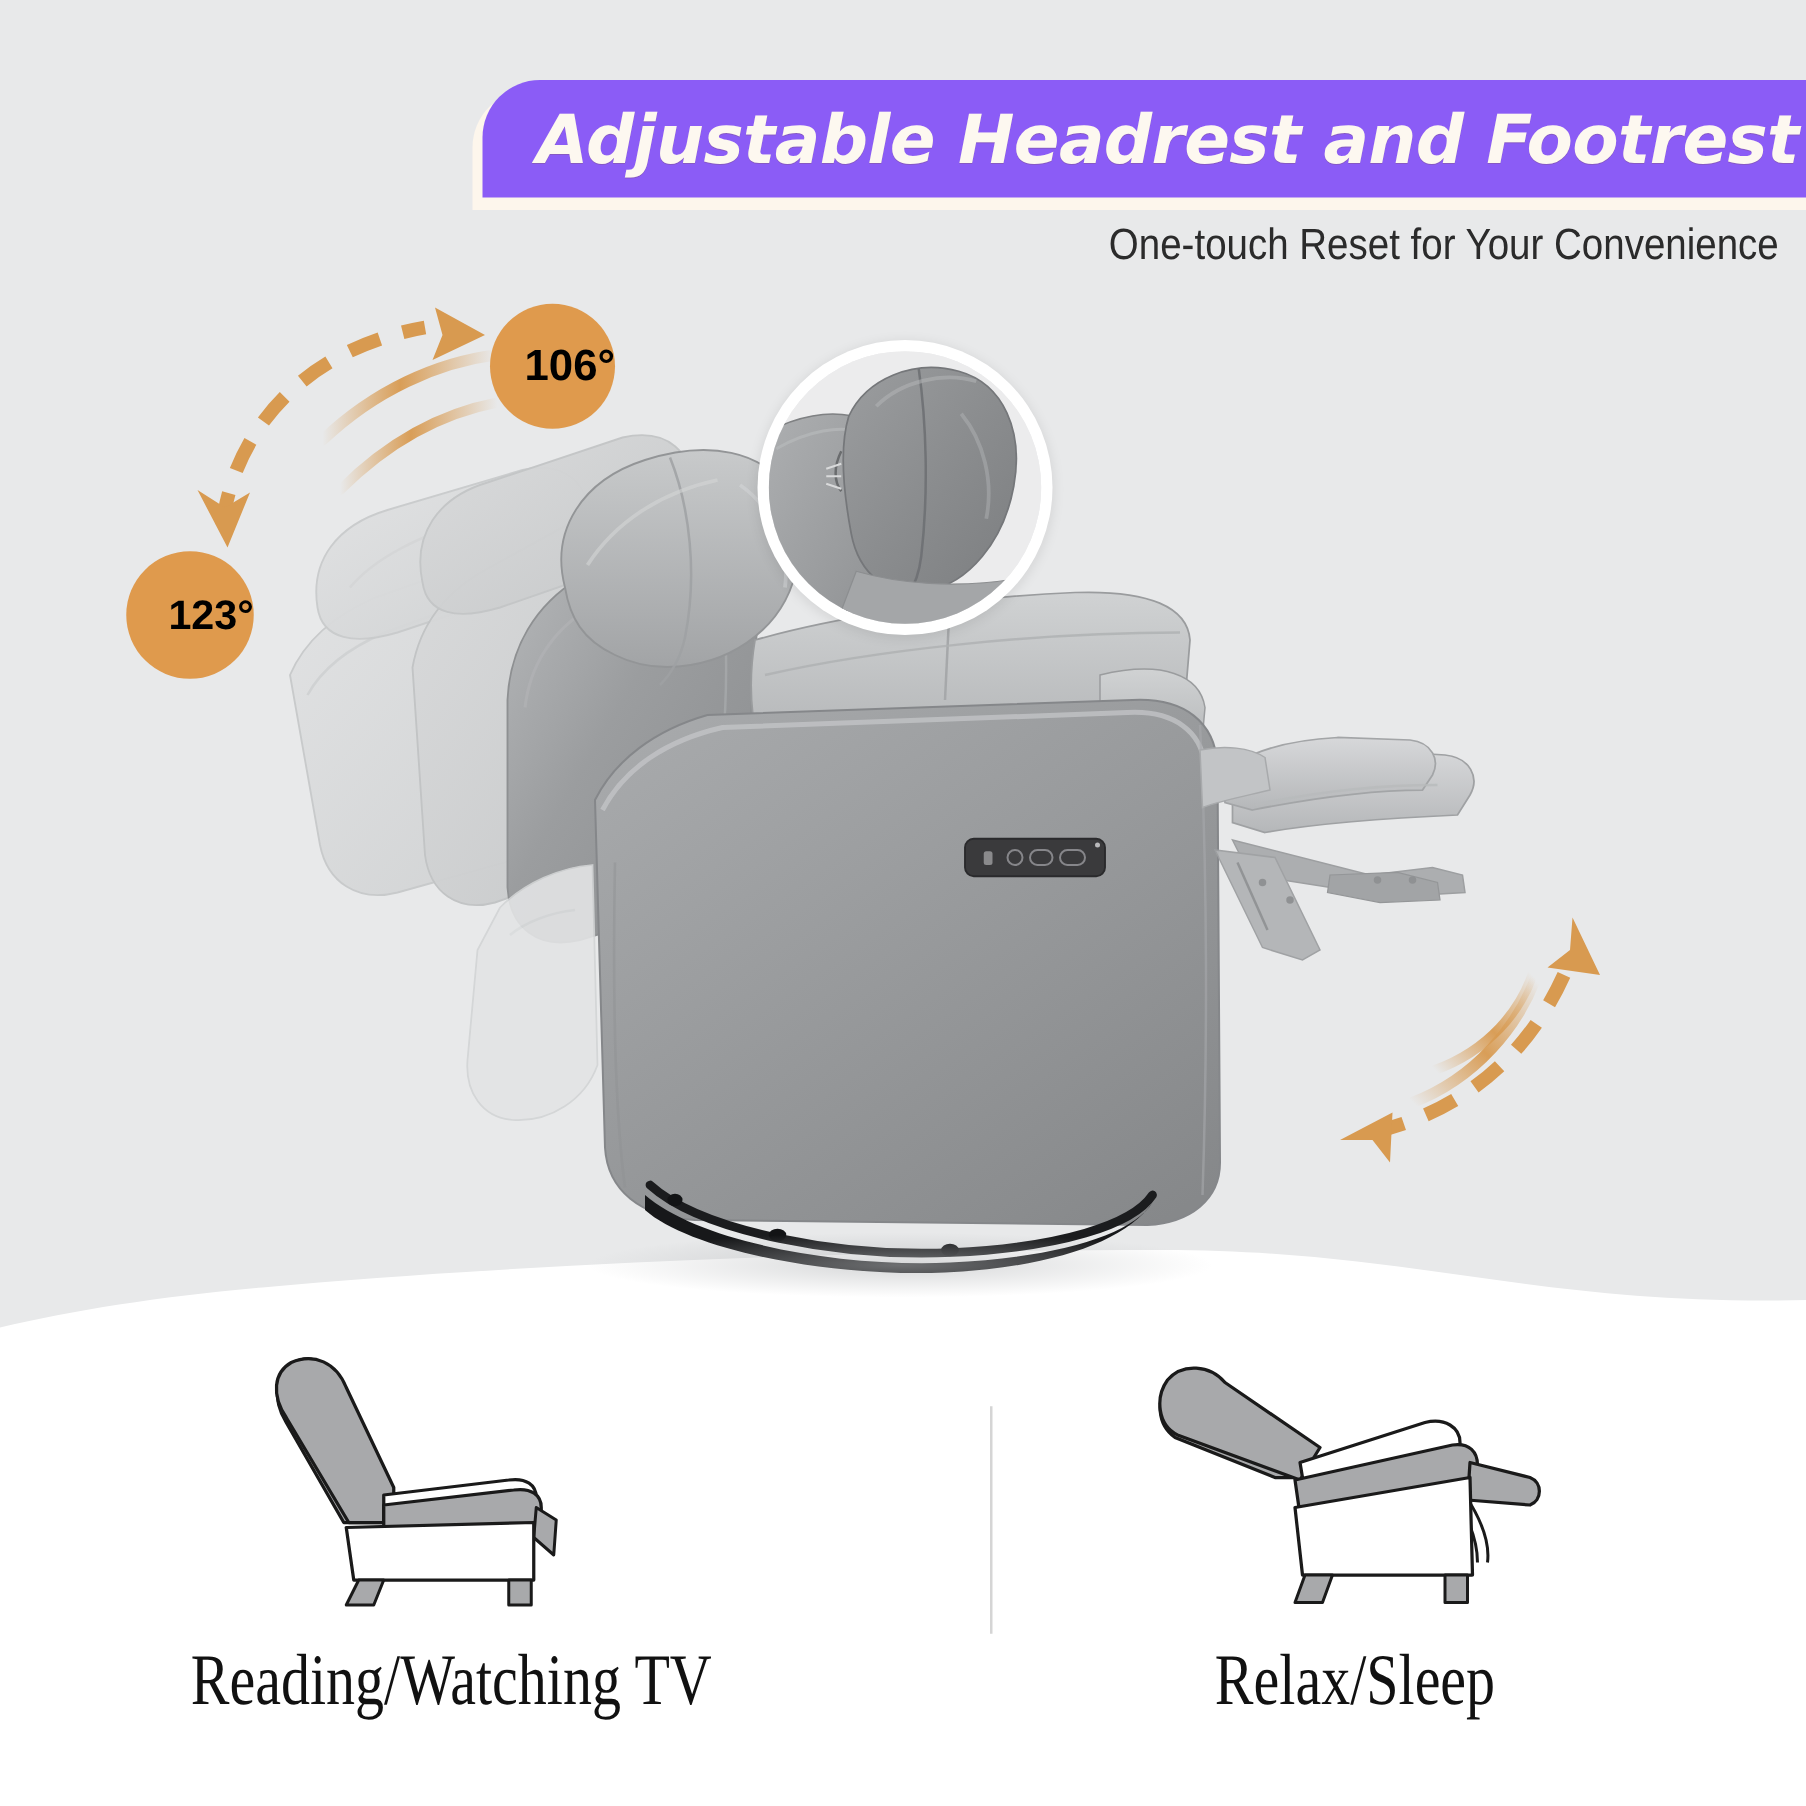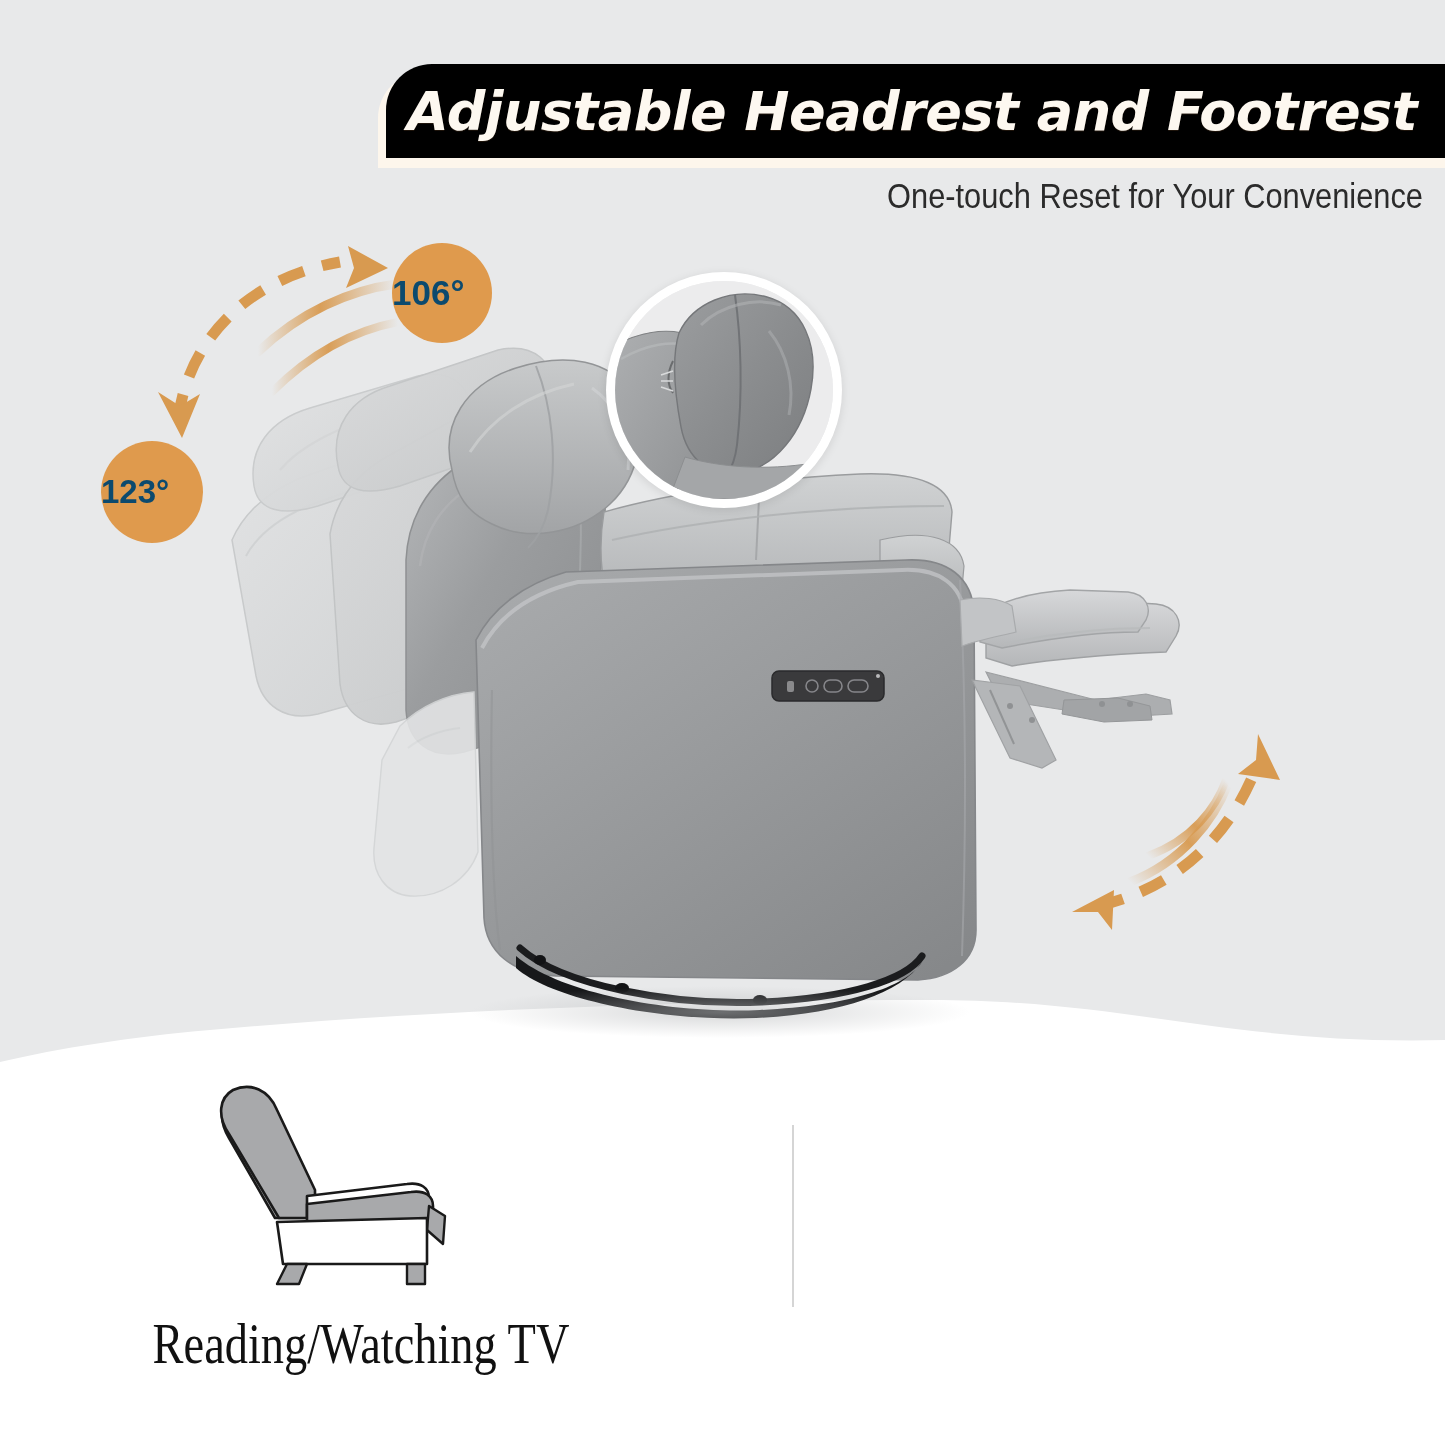--- a/index.html
+++ b/index.html
@@ -18,46 +18,46 @@
 
   
   .banner-outline{
     position:absolute;left:378px;top:72px;width:1067px;height:96px;
     background:#fdf6ec;
     border-radius:46px 0 0 0;
     z-index:3;
   }
   .banner{
     position:absolute;left:386px;top:64px;width:1059px;height:94px;
-    background:#000000;
+    background:#8b5cf6;
     border-radius:46px 0 0 0;
     z-index:4;
     display:flex;align-items:center;justify-content:flex-end;
-    box-sizing:border-box;padding-right:28px;
+    box-sizing:border-box;padding-right:6px;
   }
   .banner-title{
     font-family:"DejaVu Sans",sans-serif;
     font-style:italic;font-weight:bold;
     font-size:54px;color:#fdf8f0;
     letter-spacing:-0.5px;white-space:nowrap;
     text-shadow:0 1px 0 rgba(120,80,45,.25);
   }
   .subtitle{
     position:absolute;right:22px;top:176px;z-index:5;
     font-family:"Liberation Sans",sans-serif;
     font-size:35px;color:#2b2b2b;white-space:nowrap;
     transform:scaleX(.88);transform-origin:right center;
   }
 
   
   .badge{
     position:absolute;border-radius:50%;
     background:#df9a4d;
-    display:flex;align-items:center;justify-content:flex-start;
-    color:#0c4a6e;font-weight:bold;
+    display:flex;align-items:center;justify-content:flex-end;
+    color:#000000;font-weight:bold;
     font-family:"Liberation Sans",sans-serif;
     z-index:8;
     box-shadow:0 0 0 0 rgba(0,0,0,0);
   }
   #badge-106{left:392px;top:243px;width:100px;height:100px;font-size:35px;}
   #badge-123{left:101px;top:441px;width:102px;height:102px;font-size:33px;}
 
   
   .arrow-layer{position:absolute;left:0;top:0;width:1445px;height:1100px;z-index:7;pointer-events:none;}
 
@@ -332,17 +332,41 @@
 
           <path d="M66,144 L216,140 L216,186 L72,186 Z" fill="#ffffff" stroke="#1a1a1a" stroke-width="2.6" stroke-linejoin="round"></path>
 
           <path d="M76,186 L96,186 L88,206 L66,206 Z" fill="#a8a9ab" stroke="#1a1a1a" stroke-width="2.4" stroke-linejoin="round"></path>
           <path d="M196,186 L214,186 L214,206 L196,206 Z" fill="#a8a9ab" stroke="#1a1a1a" stroke-width="2.4" stroke-linejoin="round"></path>
         </svg>
       </div>
       <div class="col-label">Reading/Watching TV</div>
     </div>
 
+    <div class="col" id="col-right">
+      <div class="icon-wrap">
+        <svg width="320" height="215" viewBox="0 0 320 215">
+
+          <path d="M12,28 C8,44 18,58 36,58 L124,78 L112,104 L96,104 L16,72 C2,62 0,42 12,28 Z" fill="#a8a9ab" stroke="#1a1a1a" stroke-width="2.6" stroke-linejoin="round"></path>
+          <path d="M10,26 C22,12 44,14 56,28 L132,80 L116,106 L18,70 C2,62 0,40 10,26 Z" fill="#a8a9ab" stroke="#1a1a1a" stroke-width="2.6" stroke-linejoin="round"></path>
+
+          <path d="M116,92 L216,60 C232,56 244,64 244,76 L244,92 L120,116 Z" fill="#ffffff" stroke="#1a1a1a" stroke-width="2.6" stroke-linejoin="round"></path>
+
+          <path d="M112,106 L238,78 C252,76 258,84 258,94 L258,108 L116,134 Z" fill="#a8a9ab" stroke="#1a1a1a" stroke-width="2.6" stroke-linejoin="round"></path>
+
+          <path d="M252,92 L300,104 C310,108 310,122 300,126 L250,122 Z" fill="#a8a9ab" stroke="#1a1a1a" stroke-width="2.6" stroke-linejoin="round"></path>
+
+          <path d="M248,118 C260,136 268,156 266,172" fill="none" stroke="#1a1a1a" stroke-width="2.4"></path>
+          <path d="M234,110 C248,130 258,152 258,172" fill="none" stroke="#1a1a1a" stroke-width="2.4"></path>
+
+          <path d="M112,128 L252,104 L254,182 L118,182 Z" fill="#ffffff" stroke="#1a1a1a" stroke-width="2.6" stroke-linejoin="round"></path>
+
+          <path d="M120,182 L142,182 L134,204 L112,204 Z" fill="#a8a9ab" stroke="#1a1a1a" stroke-width="2.4" stroke-linejoin="round"></path>
+          <path d="M232,182 L250,182 L250,204 L232,204 Z" fill="#a8a9ab" stroke="#1a1a1a" stroke-width="2.4" stroke-linejoin="round"></path>
+        </svg>
+      </div>
+      <div class="col-label">Relax/Sleep</div>
+    </div>
   </div>
 
   <div class="divider"></div>
 
 </div>
 
 </body></html>

